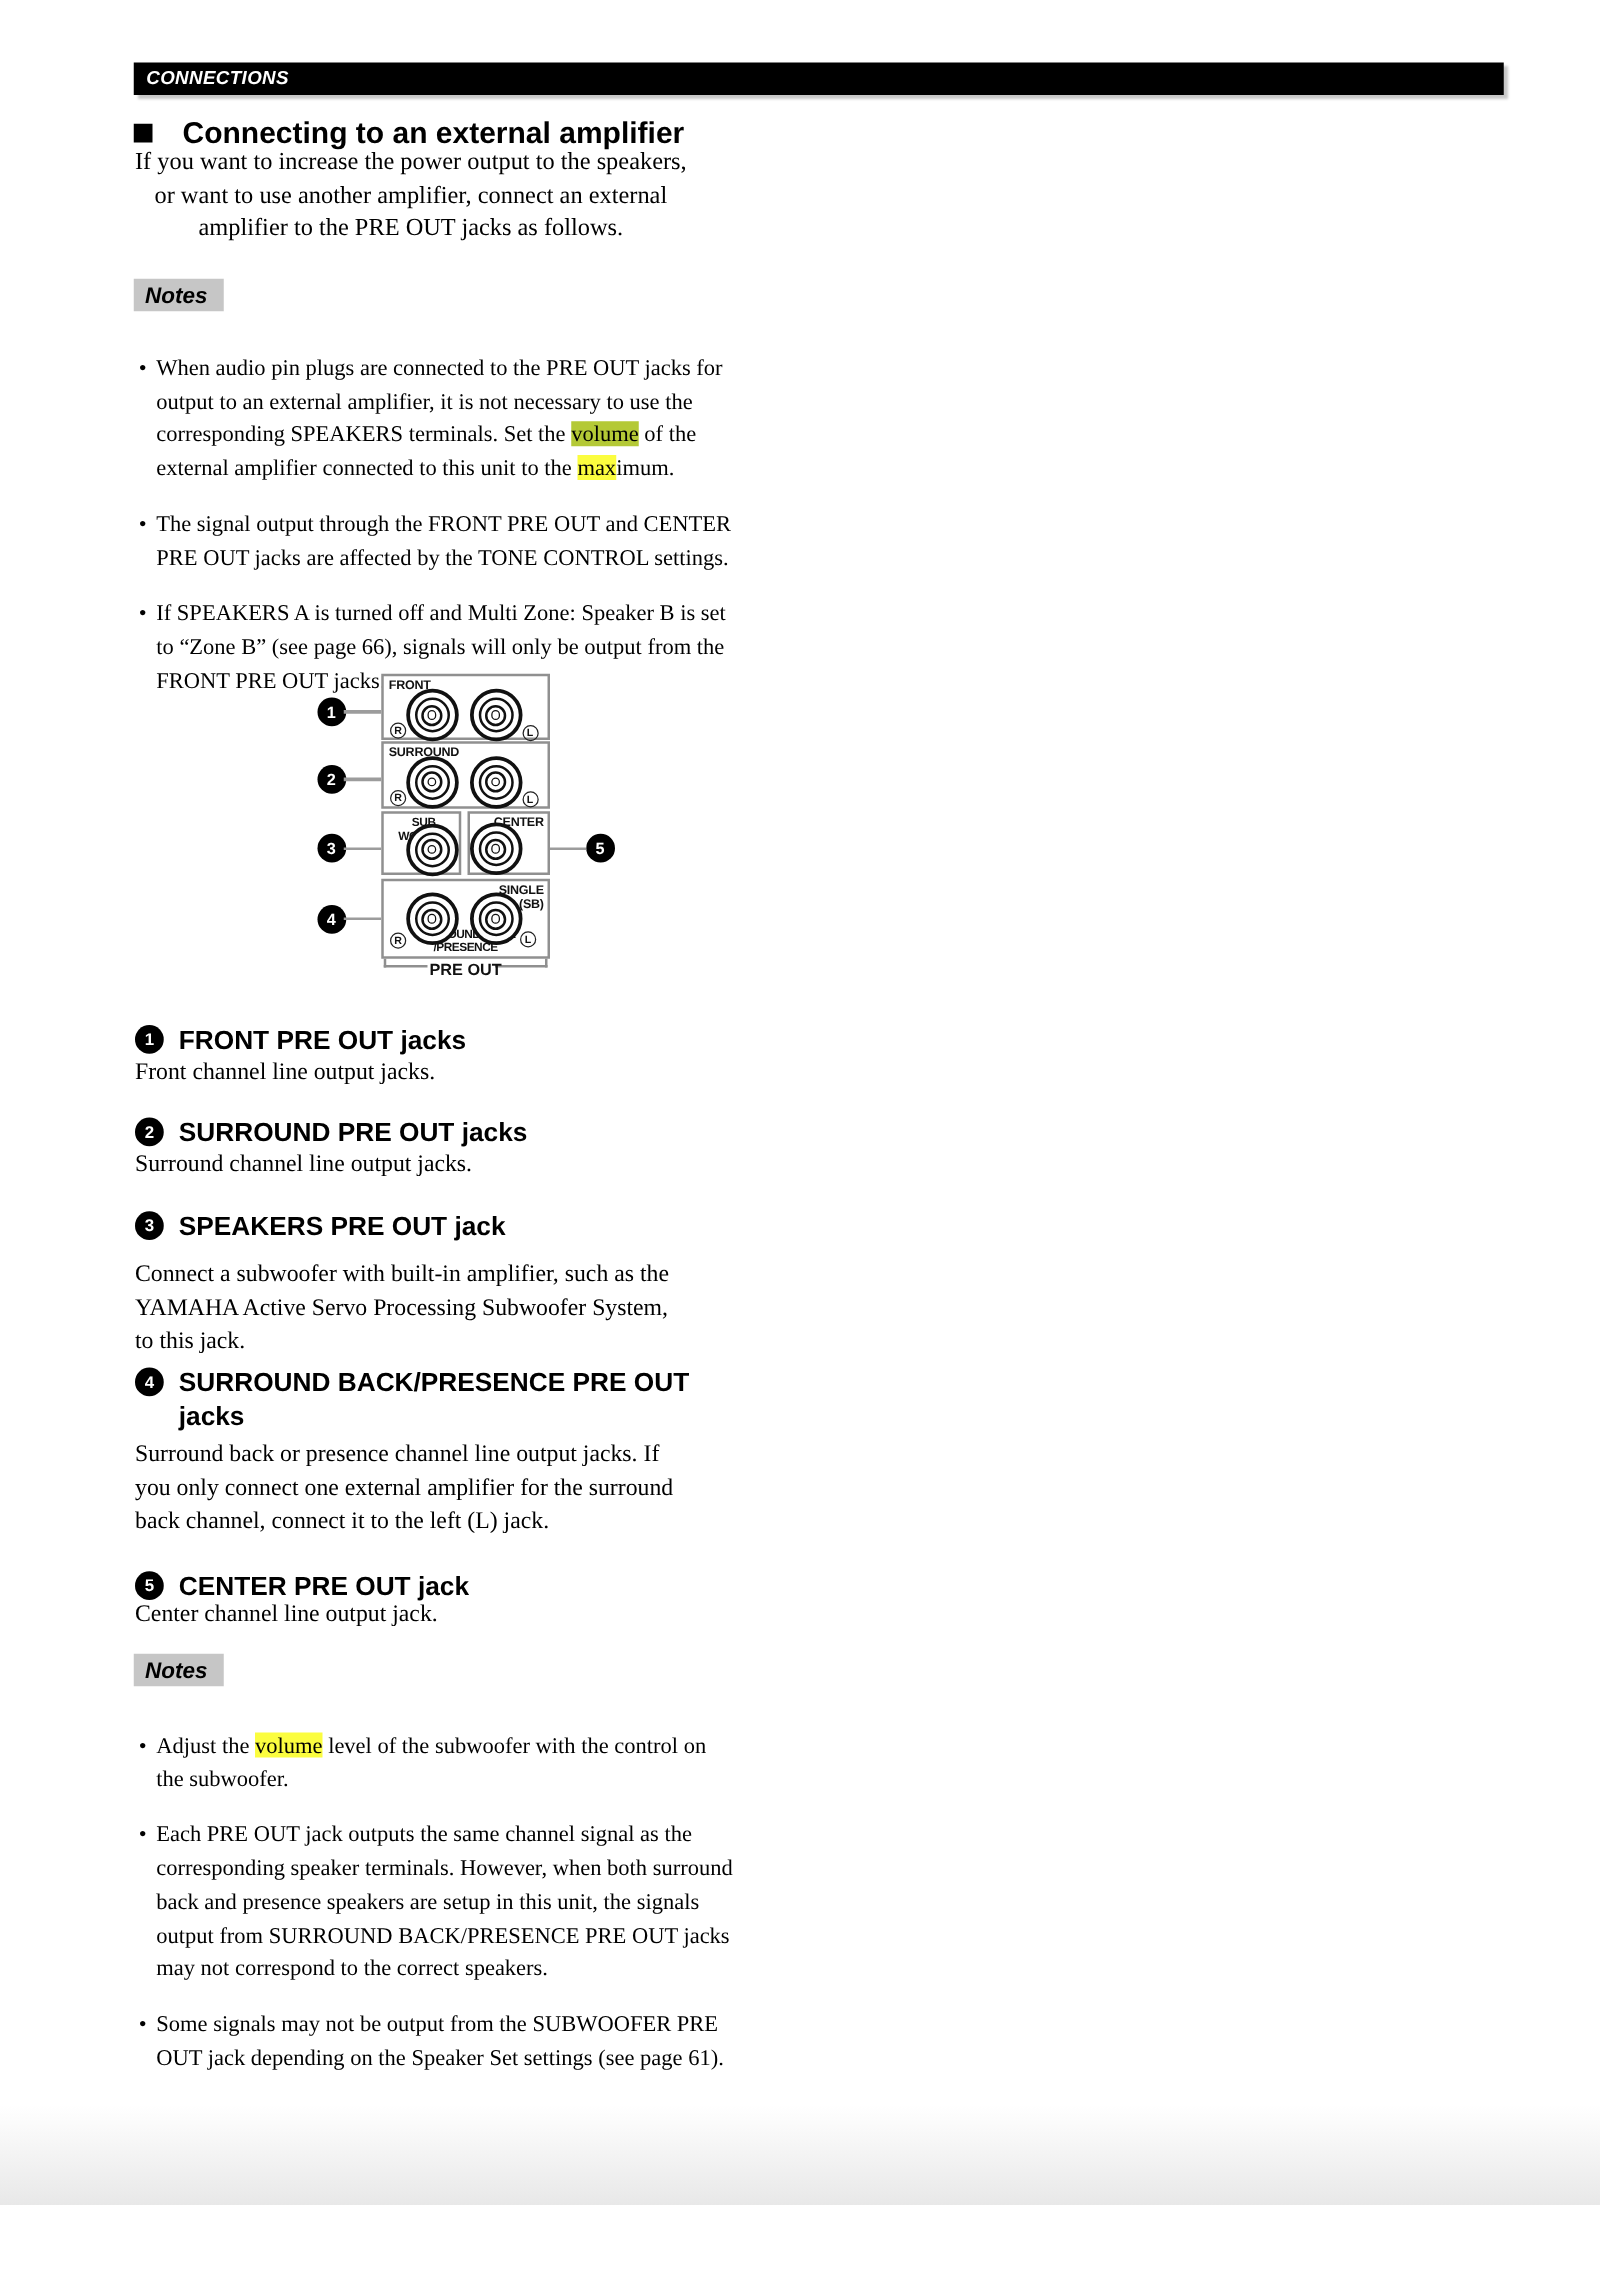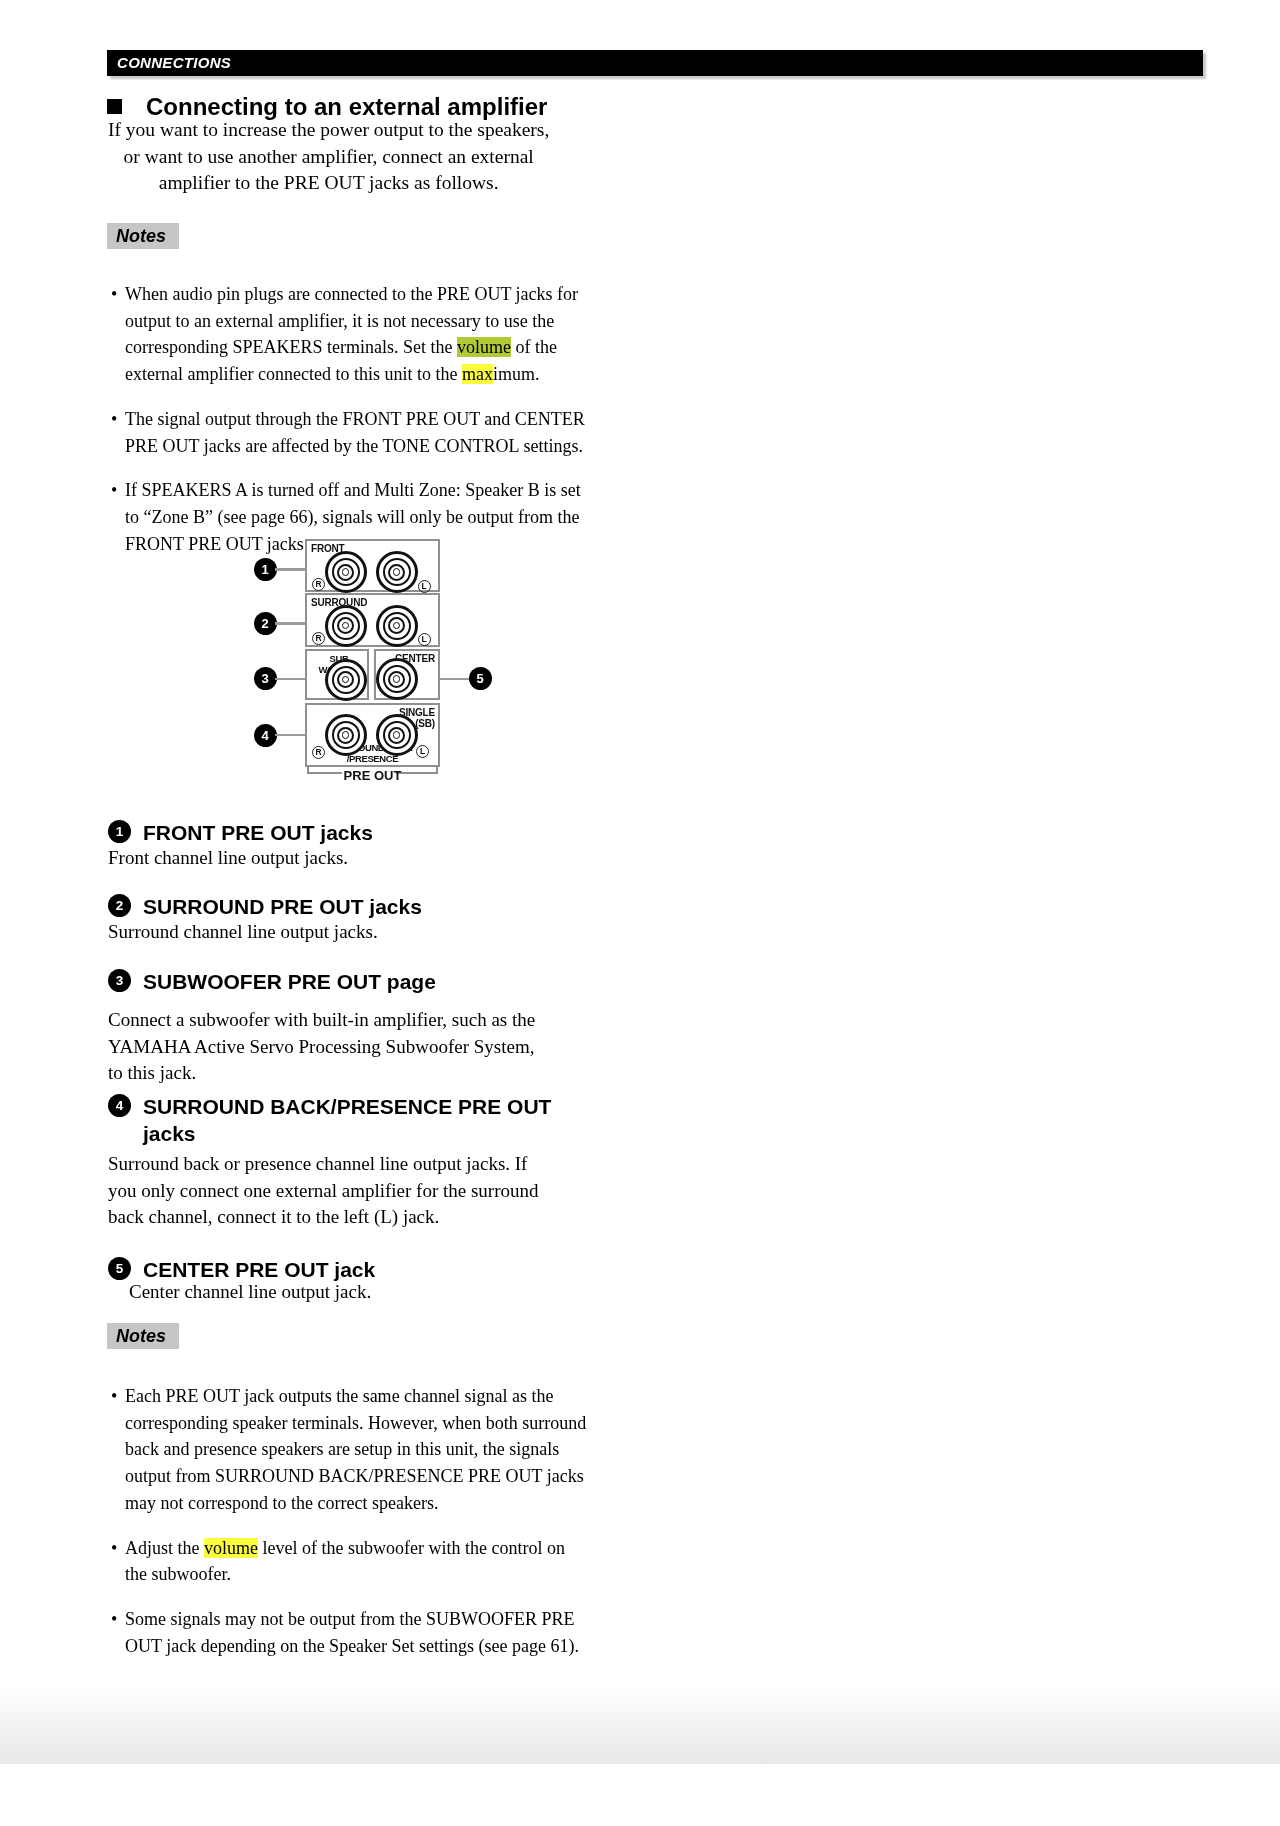--- a/index.html
+++ b/index.html
@@ -65,21 +65,21 @@
   .sec-title {
     font-family: "Liberation Sans", sans-serif; font-weight: bold;
     font-size: 21px; line-height: 27px; margin-left: 12px; white-space: pre-line;
   }
   .sec-body { position: absolute; left: 108px; font-size: 19px; line-height: 26.7px; }
 
   #sec1-head { top: 819px; }  #sec1-body { top: 845px; }
   #sec2-head { top: 893px; }  #sec2-body { top: 919px; }
   #sec3-head { top: 968px; }  #sec3-body { top: 991px; margin-top: 16px; }
   #sec4-head { top: 1093px; } #sec4-body { top: 1151px; }
-  #sec5-head { top: 1256px; } #sec5-body { top: 1279px; margin-left: 21px; }
+  #sec5-head { top: 1256px; } #sec5-body { top: 1279px; }
 
   
   .diagram { position: absolute; left: 250px; top: 525px; width: 260px; height: 262px;
     font-family: "Liberation Sans", sans-serif; color: #111; }
   .dbox { position: absolute; border: 2.5px solid #909090; background: #fff; }
   .box-front    { left: 55px;  top: 14px;  width: 135px; height: 53px; }
   .box-surround { left: 55px;  top: 68px;  width: 135px; height: 54px; }
   .box-sub      { left: 55px;  top: 124px; width: 64px;  height: 51px; }
   .box-center   { left: 124px; top: 124px; width: 66px;  height: 51px; }
   .box-sback    { left: 55px;  top: 178px; width: 135px; height: 64px; }
@@ -266,21 +266,21 @@
   <div class="sec-body serif" id="sec1-body">Front channel line output jacks.</div>
 
   <div class="sec-head" id="sec2-head">
     <div class="num-badge">2</div>
     <div class="sec-title">SURROUND PRE OUT jacks</div>
   </div>
   <div class="sec-body serif" id="sec2-body">Surround channel line output jacks.</div>
 
   <div class="sec-head" id="sec3-head">
     <div class="num-badge">3</div>
-    <div class="sec-title">SUBWOOFER PRE OUT page</div>
+    <div class="sec-title">SPEAKERS PRE OUT jack</div>
   </div>
   <div class="sec-body serif" id="sec3-body">Connect a subwoofer with built-in amplifier, such as the
 YAMAHA Active Servo Processing Subwoofer System,
 to this jack.</div>
 
   <div class="sec-head" id="sec4-head">
     <div class="num-badge">4</div>
     <div class="sec-title">SURROUND BACK/PRESENCE PRE OUT
 jacks</div>
   </div>
@@ -290,27 +290,27 @@
 
   <div class="sec-head" id="sec5-head">
     <div class="num-badge">5</div>
     <div class="sec-title">CENTER PRE OUT jack</div>
   </div>
   <div class="sec-body serif" id="sec5-body">Center channel line output jack.</div>
 
   <div class="notes-badge bottom">Notes</div>
 
   <ul class="note-list bottom serif">
+    <li><span>Adjust the </span><mark class="hl-match">volume</mark><span> level of the subwoofer with the control on
+the subwoofer.</span></li>
     <li><span>Each PRE OUT jack outputs the same channel signal as the
 corresponding speaker terminals. However, when both surround
 back and presence speakers are setup in this unit, the signals
 output from SURROUND BACK/PRESENCE PRE OUT jacks
 may not correspond to the correct speakers.</span></li>
-    <li><span>Adjust the </span><mark class="hl-match">volume</mark><span> level of the subwoofer with the control on
-the subwoofer.</span></li>
     <li><span>Some signals may not be output from the SUBWOOFER PRE
 OUT jack depending on the Speaker Set settings (see page 61).</span></li>
   </ul>
 
   <div class="page-number">22</div>
 
   <div class="bottom-fade"></div>
 
   <div class="screenshot-btn">Screenshot</div>
 

